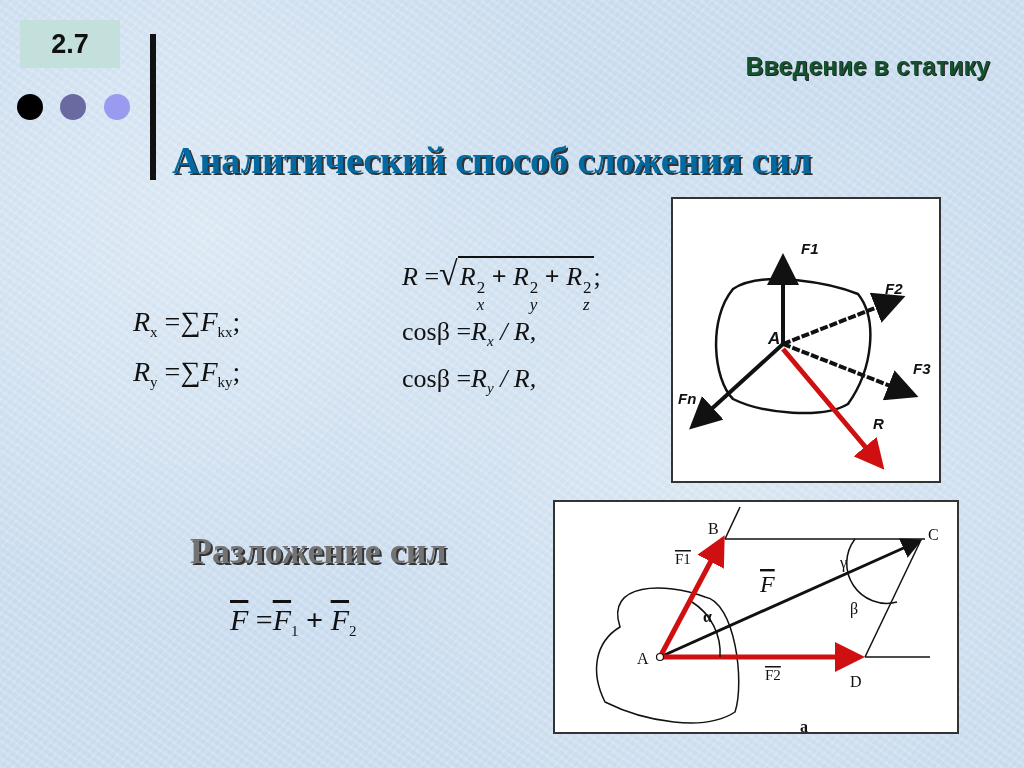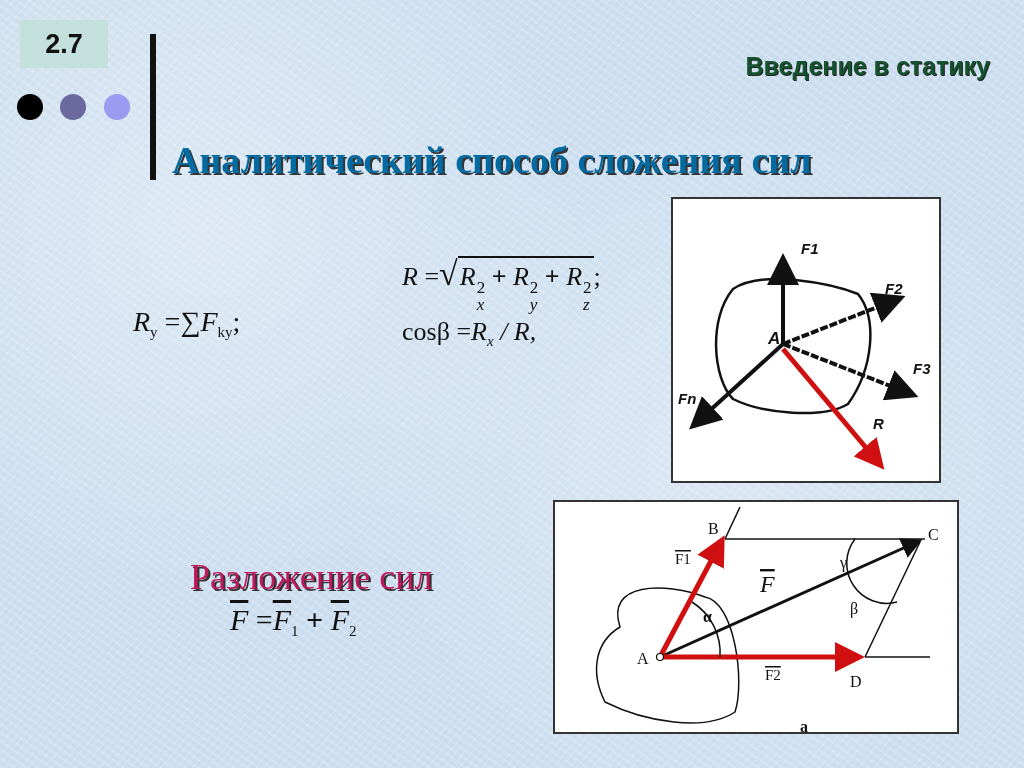--- a/index.html
+++ b/index.html
@@ -8,37 +8,37 @@
     background:#cfe0f0;
     background-image:
       radial-gradient(circle at 20% 30%, rgba(255,255,255,0.35) 0, rgba(255,255,255,0) 40%),
       radial-gradient(circle at 70% 60%, rgba(255,255,255,0.30) 0, rgba(255,255,255,0) 45%),
       repeating-linear-gradient(35deg, rgba(255,255,255,0.10) 0 3px, rgba(180,205,230,0.12) 3px 7px),
       repeating-linear-gradient(-50deg, rgba(255,255,255,0.08) 0 2px, rgba(170,200,230,0.10) 2px 6px);
     font-family:"Liberation Serif", serif;
   }
   .abs { position:absolute; }
   .slide-number {
-    left:20px; top:20px; width:88px; height:48px; background:#c4e0dc;
+    left:20px; top:20px; width:100px; height:48px; background:#c4e0dc;
     font-family:"Liberation Sans", sans-serif; font-weight:bold; font-size:27px;
     color:#111; display:flex; align-items:center; justify-content:center;
   }
   .dot { width:26px; height:26px; border-radius:50%; top:94px; }
   .vbar { left:150px; top:34px; width:6px; height:146px; background:#111; }
   .topic {
     right:34px; top:52px; font-family:"Liberation Sans", sans-serif; font-weight:bold;
     font-size:25px; color:#14532d; text-shadow:1px 1px 0 #222;
   }
   .title {
     left:172px; top:138px; font-family:"Liberation Serif", serif; font-weight:bold;
     font-size:38px; color:#0369a1; text-shadow:2px 2px 0 #333; white-space:nowrap;
   }
   .subtitle {
-    left:190px; top:556px; font-family:"Liberation Serif", serif; font-weight:normal;
-    font-size:36px; color:#be185d; text-shadow:2px 2px 0 #333; white-space:nowrap;
+    left:190px; top:530px; font-family:"Liberation Serif", serif; font-weight:bold;
+    font-size:36px; color:#737373; text-shadow:2px 2px 0 #333; white-space:nowrap;
   }
   .eq { font-family:"Liberation Serif", serif; color:#111; font-size:28px; line-height:40px; white-space:nowrap; }
   .eq i { font-style:italic; }
   .eq sub { font-size:15px; vertical-align:-6px; }
   .eq .subsup { display:inline-flex; flex-direction:column; font-size:17px; line-height:17px; vertical-align:-8px; margin-left:1px; }
   .sqrt { display:inline-block; border-top:2px solid #111; padding:0 2px; }
   .ov { text-decoration:overline; }
   .fig { background:#fff; border:2px solid #333; }
 </style>
 </head>
@@ -49,37 +49,39 @@
   </div>
 <div class="abs dot" style="left:17px;background:#000;"></div>
 <div class="abs dot" style="left:60px;background:#6a6aa0;"></div>
 <div class="abs dot" style="left:104px;background:#9a9af0;"></div>
 <div class="abs vbar"></div>
 
 <div class="abs topic">Введение в статику</div>
 <div class="abs title">Аналитический способ сложения сил</div>
 
 <div class="abs eq" style="left:133px;top:302px;">
+  <div><i>R</i><sub>x</sub> <span>=</span><span>∑</span><i>F</i><sub>kx</sub><span>;</span></div>
   <div><i>R</i><sub>y</sub> <span>=</span><span>∑</span><i>F</i><sub>ky</sub><span>;</span></div>
 </div>
 
 <div class="abs eq" style="left:402px;top:255px;font-size:26px;line-height:38px;font-family:Liberation Serif, serif;">
   <div>
     <i>R</i> <span>=</span><span style="font-size:34px;">√</span><span class="sqrt"><i>R</i><span class="subsup">
           <span>2</span>
           <i>x</i>
         </span> <b>+</b> <i>R</i><span class="subsup">
           <span>2</span>
           <i>y</i>
         </span> <b>+</b> <i>R</i><span class="subsup">
           <span>2</span>
           <i>z</i>
         </span></span><span>;</span>
   </div>
   <div><span>cosβ</span> <span>=</span><i>R</i><sub><i>x</i></sub> <i>/ R,</i></div>
+  <div><span>cosβ</span> <span>=</span><i>R</i><sub><i>y</i></sub> <i>/ R,</i></div>
 </div>
 
 <div class="abs fig" style="left:671px;top:197px;width:266px;height:282px;">
   <svg width="266" height="282" viewBox="0 0 266 282">
     <defs>
       <marker id="ah" markerWidth="8" markerHeight="8" refX="6" refY="4" orient="auto">
           <path d="M0,0 L8,4 L0,8 z" fill="#111"></path>
         </marker>
       <marker id="ahr" markerWidth="6" markerHeight="6" refX="4" refY="3" orient="auto">
           <path d="M0,0 L6,3 L0,6 z" fill="#d01010"></path>

